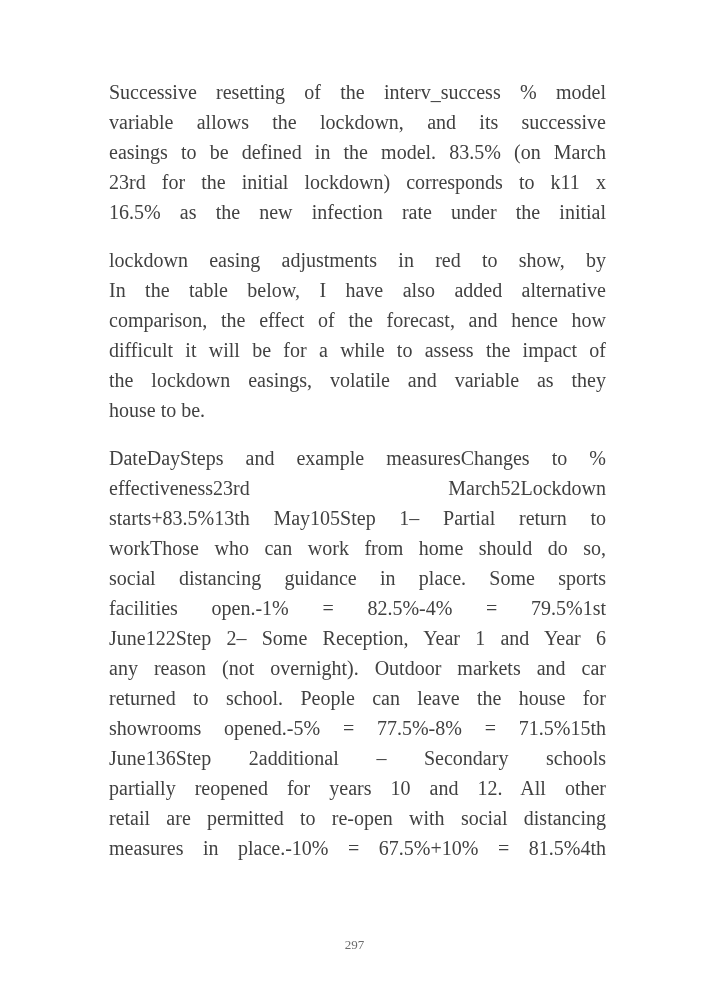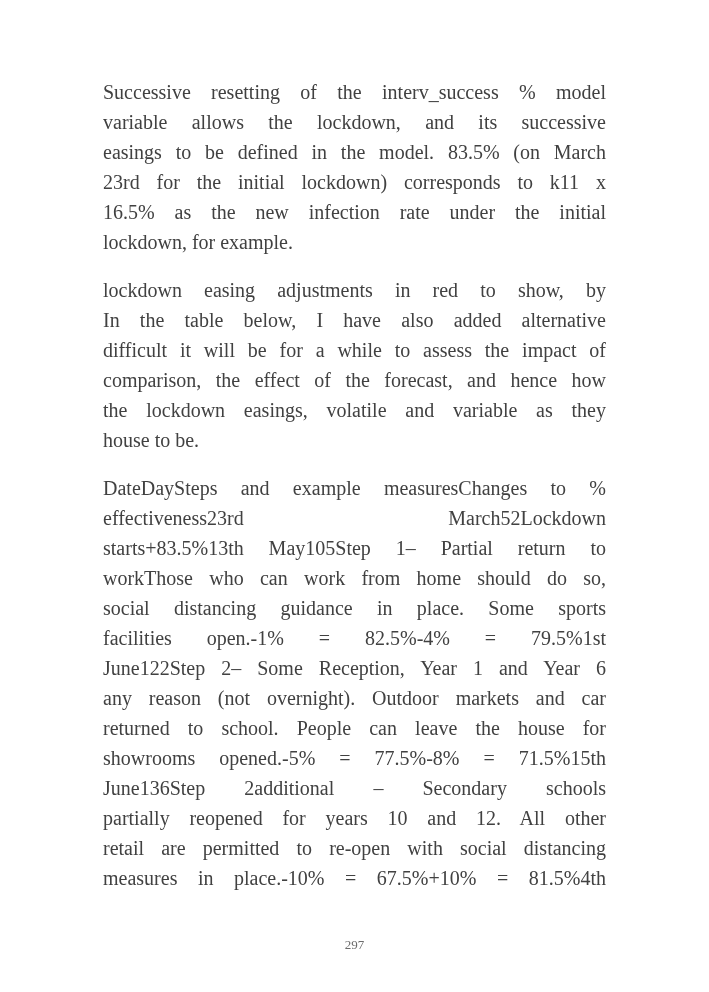--- a/index.html
+++ b/index.html
@@ -25,20 +25,21 @@
   }
   .para {
     margin: 0 0 18px 0;
   }
   .line {
     line-height: 30px;
     text-align: justify;
     text-align-last: justify;
     -moz-text-align-last: justify;
     white-space: normal;
+    margin-left: 6px;
   }
   .line.last {
     text-align-last: left;
     -moz-text-align-last: left;
   }
   .page-number {
     position: absolute;
     top: 936px;
     left: 0;
     width: 709px;
@@ -52,27 +53,26 @@
 <body>
 
 <div class="page">
   <div class="text-block" id="text-block">
       <div class="para">
         <div class="line">Successive resetting of the interv_success % model</div>
         <div class="line">variable allows the lockdown, and its successive</div>
         <div class="line">easings to be defined in the model. 83.5% (on March</div>
         <div class="line">23rd for the initial lockdown) corresponds to k11 x</div>
         <div class="line">16.5% as the new infection rate under the initial</div>
-        <div class="line last">lockdown, for example.</div>
       </div>
       <div class="para">
         <div class="line">lockdown easing adjustments in red to show, by</div>
         <div class="line">In the table below, I have also added alternative</div>
+        <div class="line">comparison, the effect of the forecast, and hence how</div>
         <div class="line">difficult it will be for a while to assess the impact of</div>
-        <div class="line">comparison, the effect of the forecast, and hence how</div>
         <div class="line">the lockdown easings, volatile and variable as they</div>
         <div class="line last">house to be.</div>
       </div>
       <div class="para">
         <div class="line">DateDaySteps and example measuresChanges to %</div>
         <div class="line">effectiveness23rd March52Lockdown</div>
         <div class="line">starts+83.5%13th May105Step 1– Partial return to</div>
         <div class="line">workThose who can work from home should do so,</div>
         <div class="line">social distancing guidance in place. Some sports</div>
         <div class="line">facilities open.-1% = 82.5%-4% = 79.5%1st</div>

